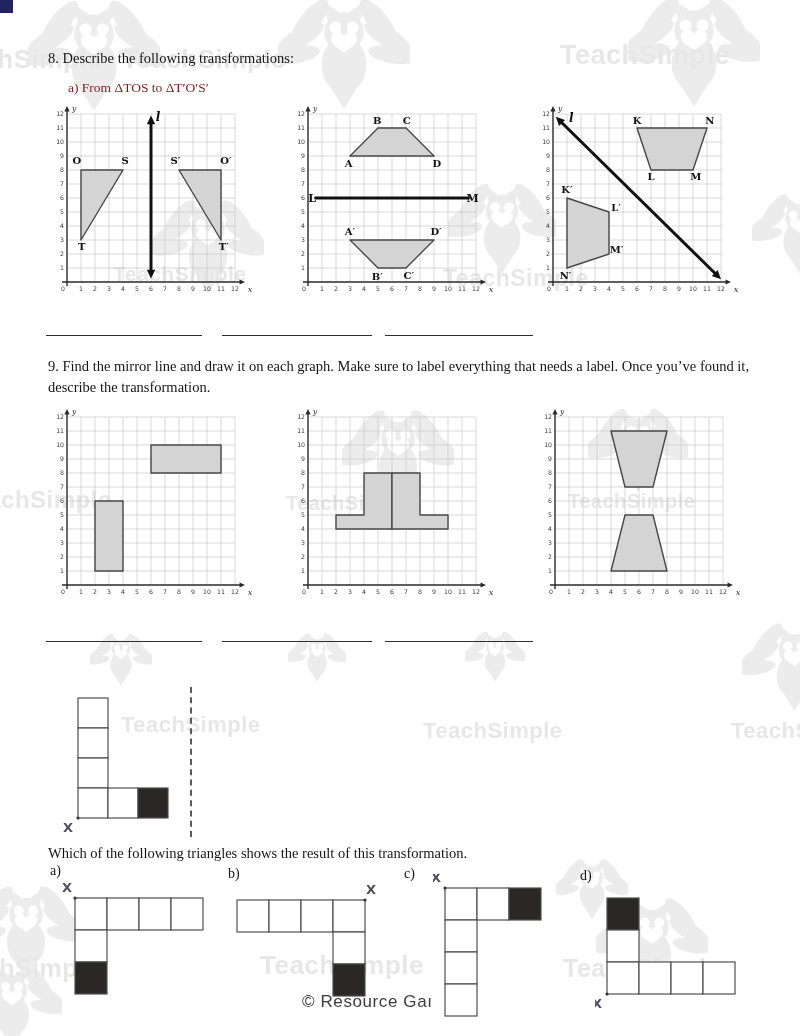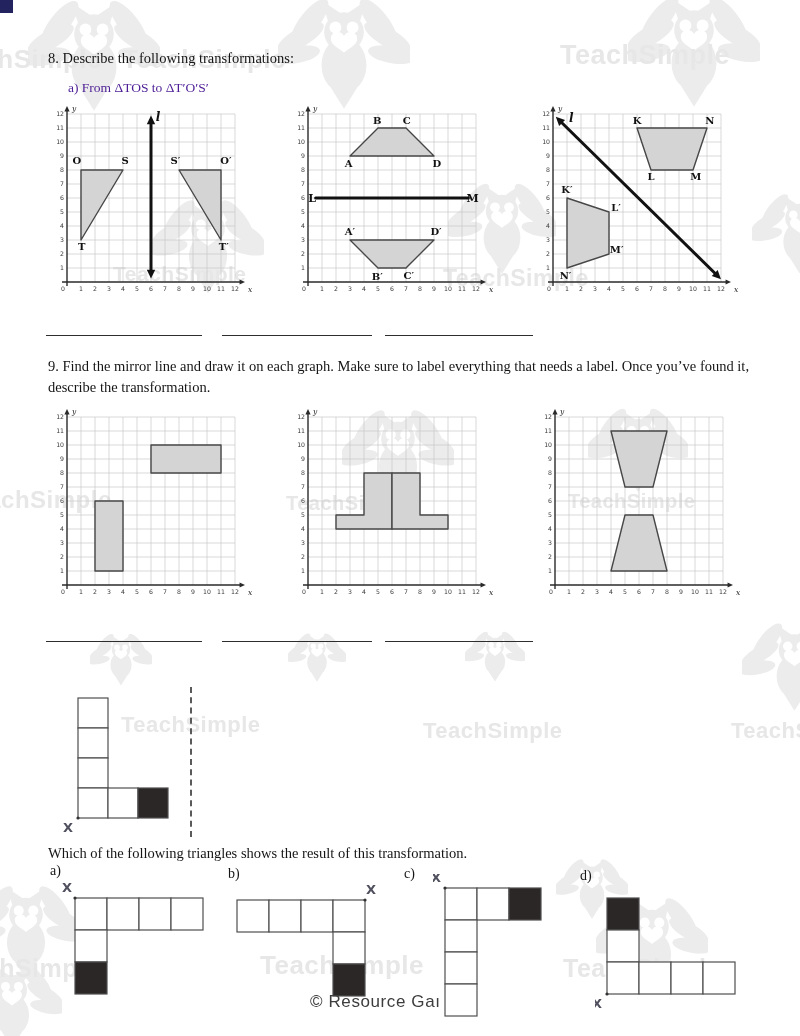--- a/index.html
+++ b/index.html
@@ -4,25 +4,25 @@
 <style>
   html,body{margin:0;padding:0;}
   body{width:800px;height:1036px;position:relative;background:#ffffff;overflow:hidden;
        font-family:"Liberation Serif", serif;color:#1a1a1a;}
   .abs{position:absolute;}
   .wm{position:absolute;font-family:"Liberation Sans",sans-serif;font-weight:bold;
       color:#e7e7e7;letter-spacing:0.5px;white-space:nowrap;z-index:0;user-select:none;}
   .owl{position:absolute;z-index:0;}
   .content{position:absolute;inset:0;z-index:1;border-radius:25px;}
   .qtext{position:absolute;font-size:14.5px;line-height:1.42;color:#151515;}
-  .plabel{position:absolute;font-size:13.5px;color:#4c1d95;white-space:nowrap;}
+  .plabel{position:absolute;font-size:13.5px;color:#7f1d1d;white-space:nowrap;}
   .ansline{position:absolute;height:12px;border-bottom:1.4px solid #2e2e2e;}
   .optlabel{position:absolute;font-size:14px;color:#151515;}
   .footer{position:absolute;font-family:"Liberation Sans",sans-serif;font-size:17px;
-          color:#3d3d3d;letter-spacing:0.6px;margin-left:8px;}
+          color:#3d3d3d;letter-spacing:0.6px;}
   .dashline{position:absolute;border-left:2px dashed #5a5a5a;width:0;}
   .cornermark{position:absolute;left:0;top:0;width:13px;height:13px;}
   svg{display:block;}
 </style>
 </head>
 <body>
 
 <svg width="0" height="0" style="position:absolute">
   <symbol id="owl" viewBox="0 0 100 100">
     <g fill="#ececec">

